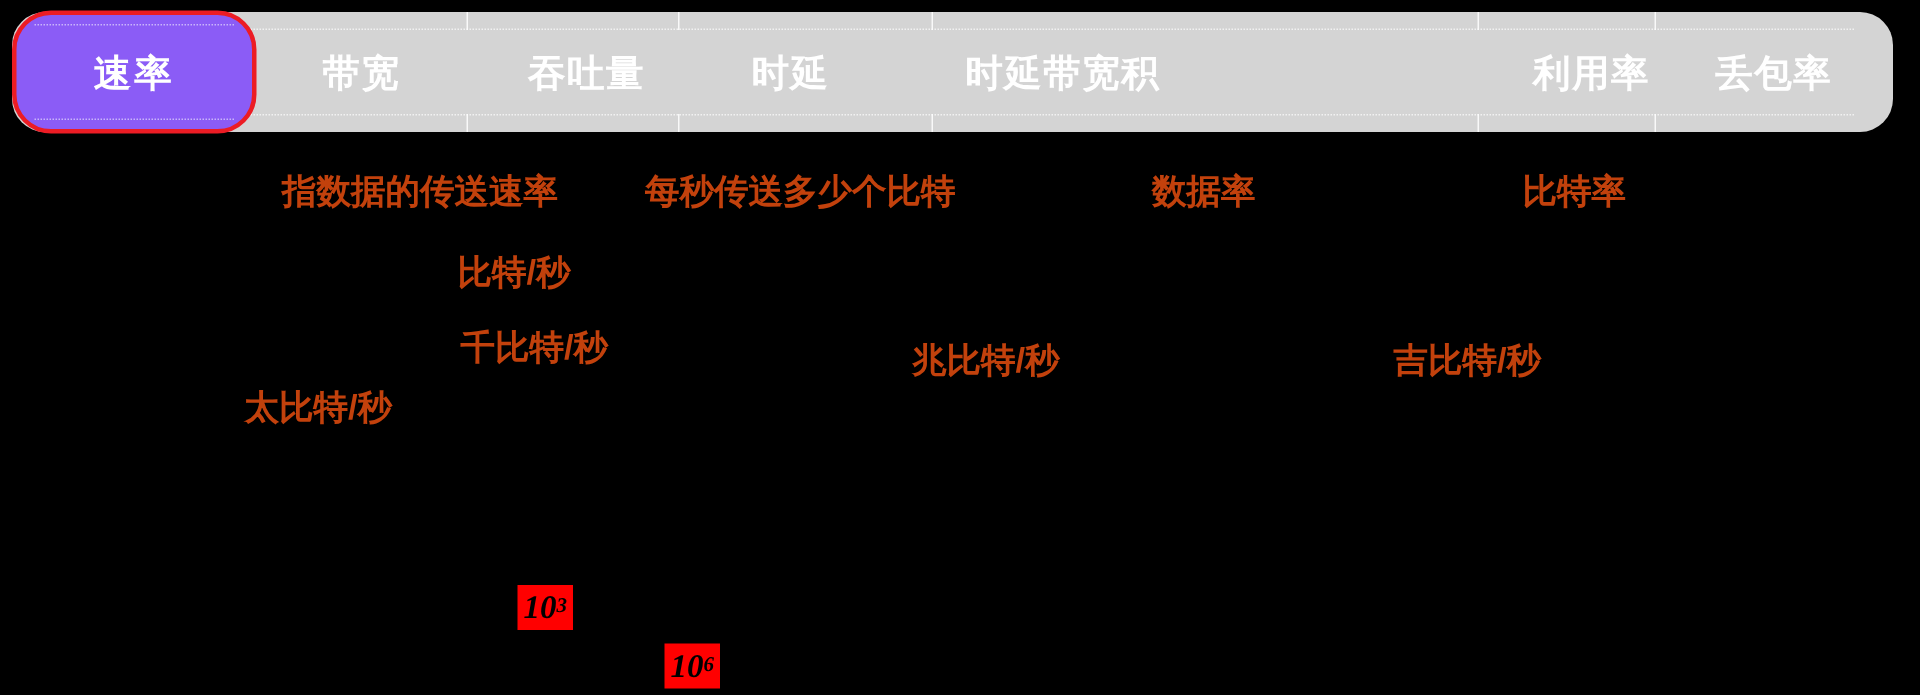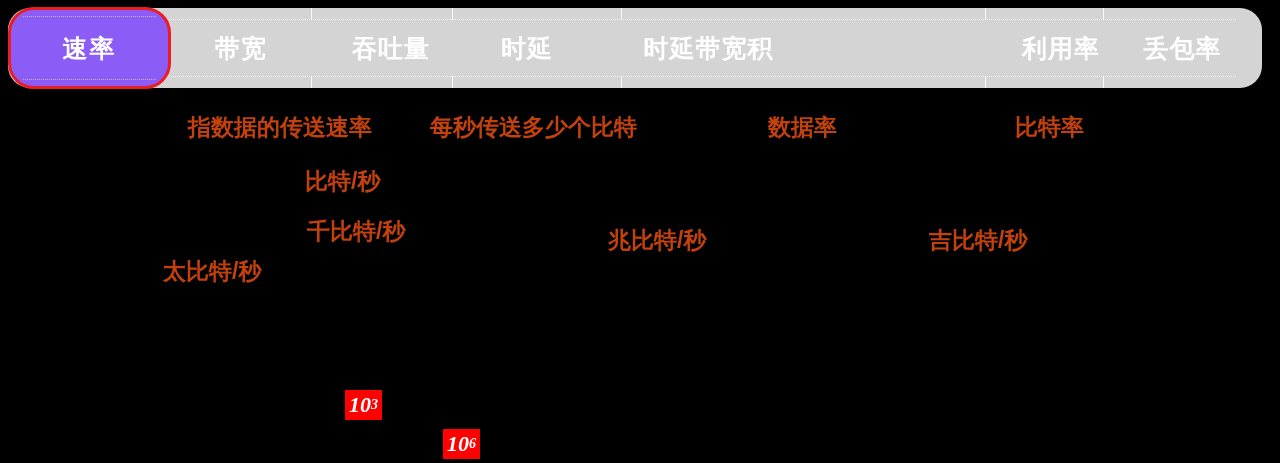--- a/index.html
+++ b/index.html
@@ -119,21 +119,21 @@
     font-weight: bold;
     white-space: nowrap;
     letter-spacing: 0px;
     user-select: none;
   }
 
   
   .chip {
     position: absolute;
     background: #ff0000;
-    color: #ffffff;
+    color: #000000;
     font-family: "Liberation Serif", "DejaVu Serif", serif;
     font-style: italic;
     font-weight: bold;
     font-size: 22px;
     line-height: 1;
     display: flex;
     align-items: center;
     justify-content: center;
     white-space: nowrap;
     user-select: none;

